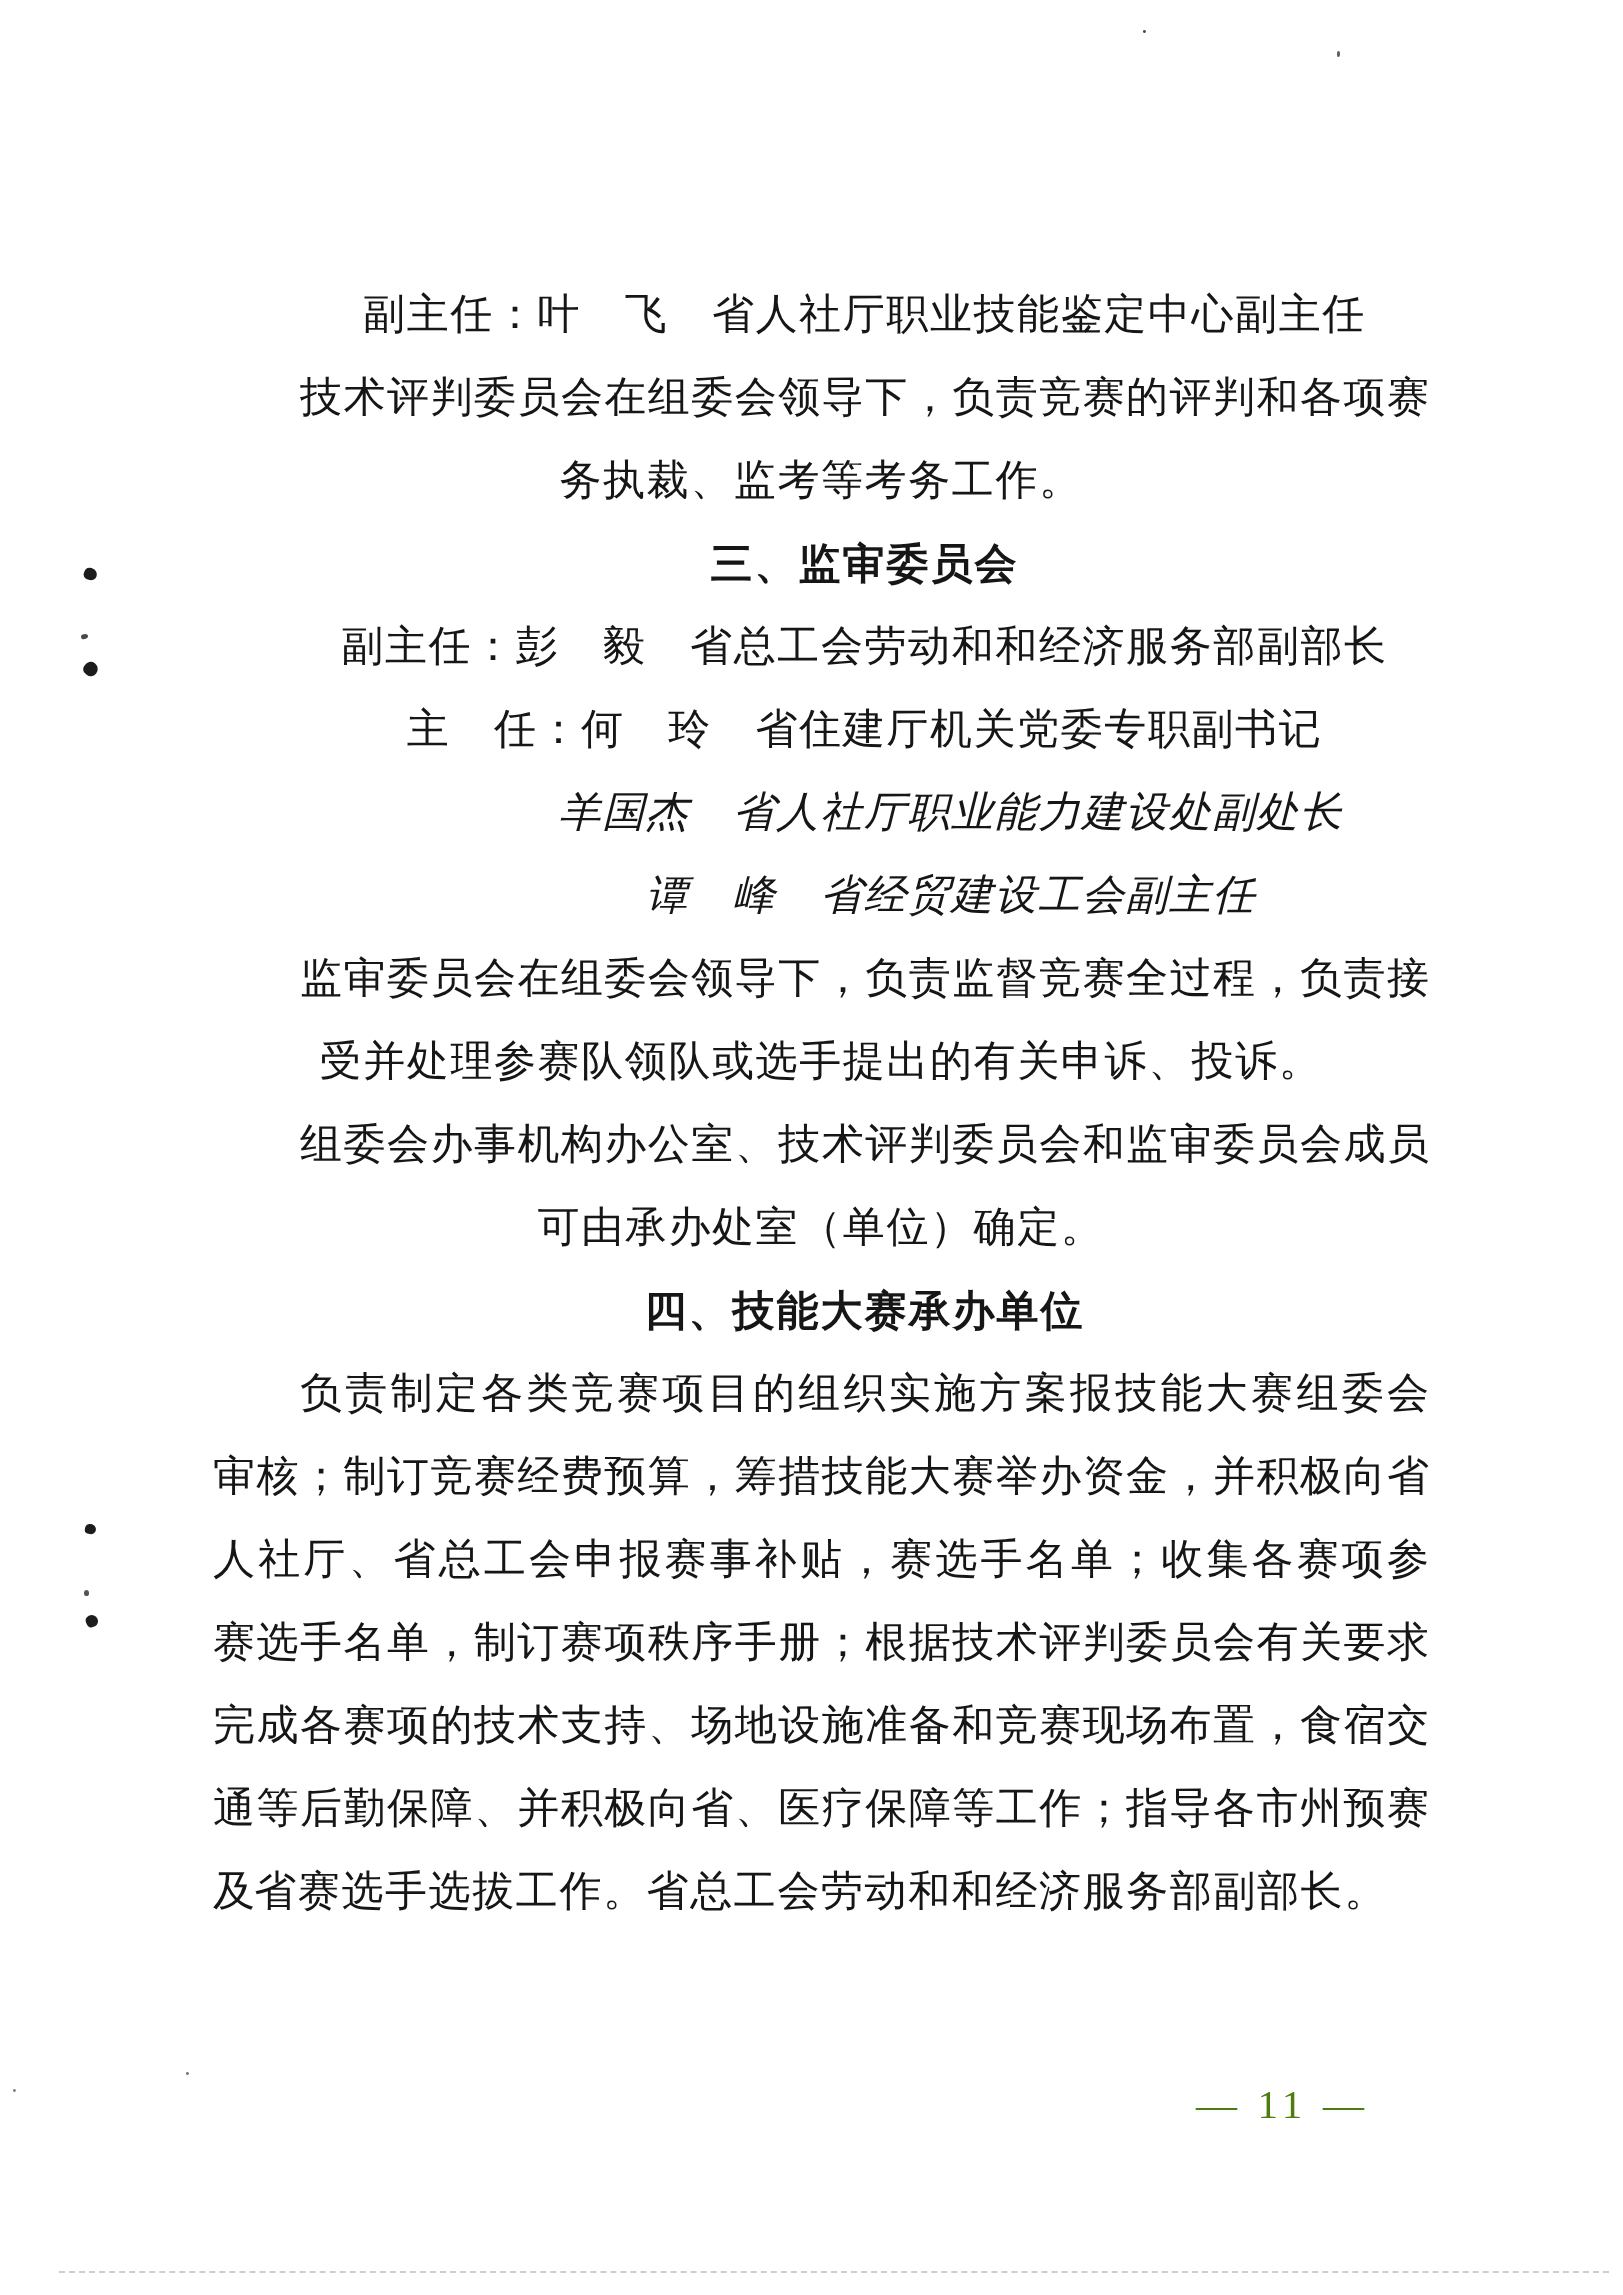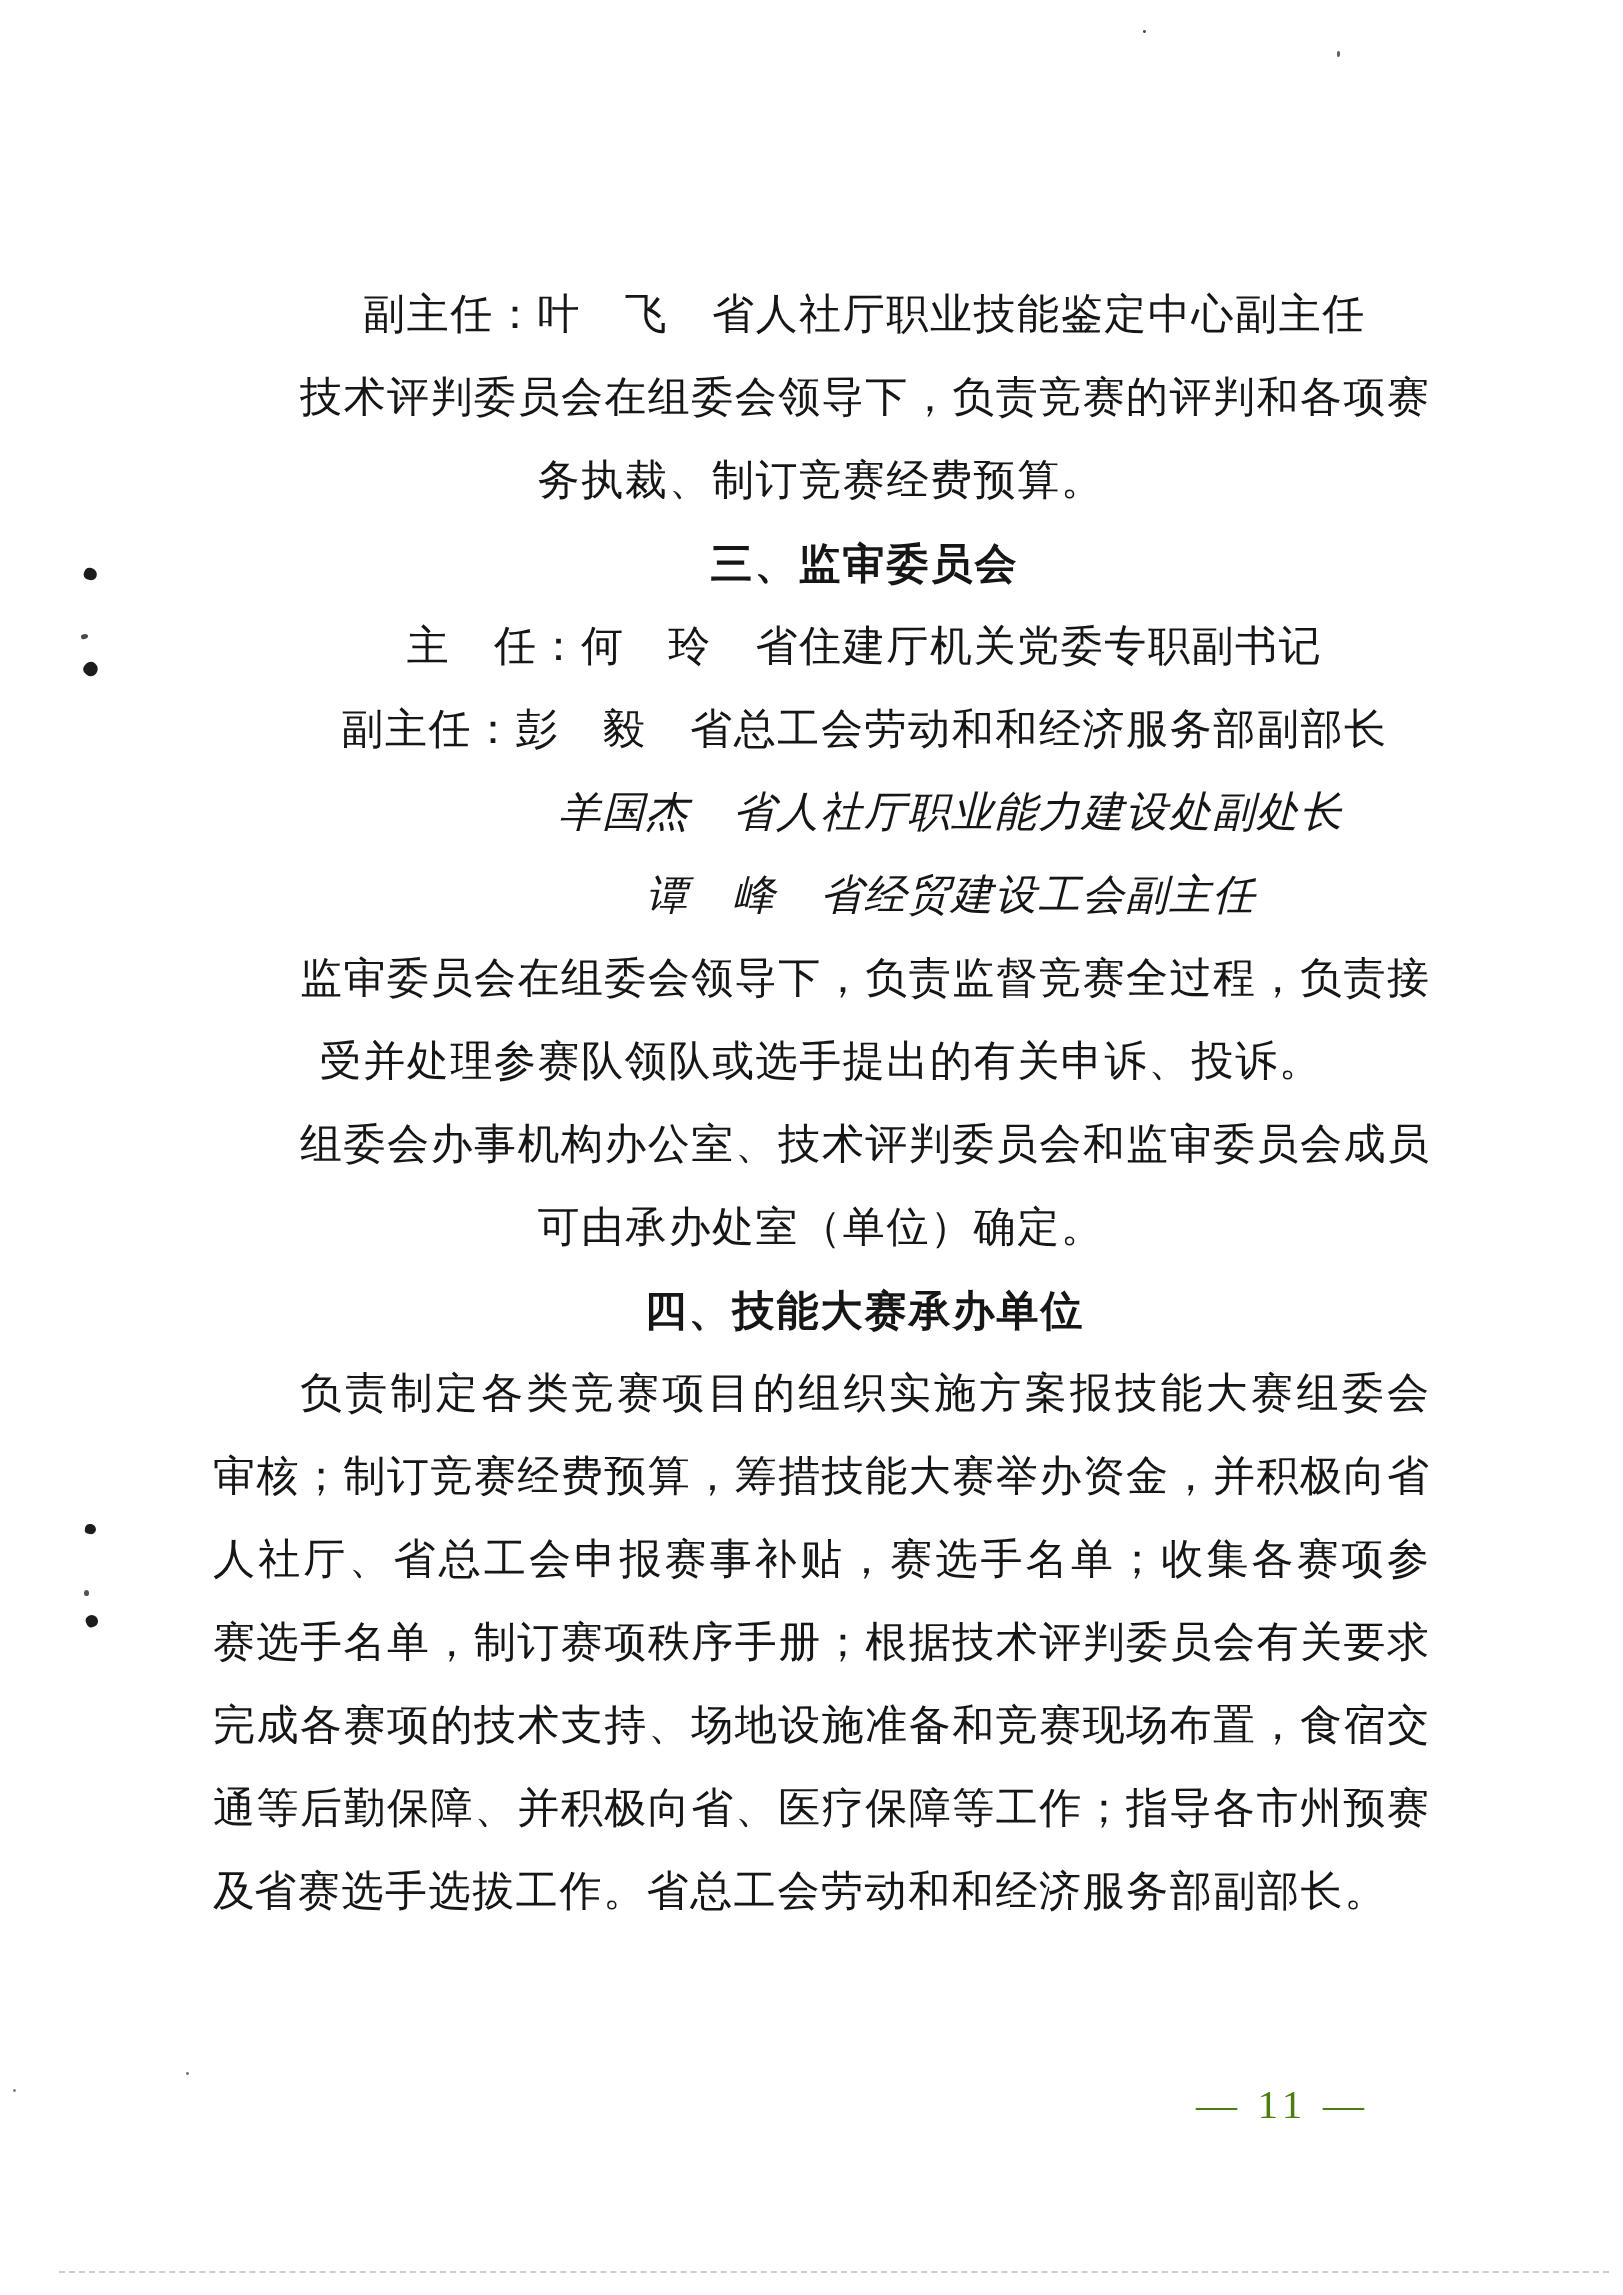--- a/index.html
+++ b/index.html
@@ -63,24 +63,24 @@
   }
 </style>
 </head>
 <body>
 
 <div class="sheet">
 
   <main class="textblock">
     <div class="ln indent">副主任：叶　飞　省人社厅职业技能鉴定中心副主任</div>
     <div class="ln indent just">技术评判委员会在组委会领导下，负责竞赛的评判和各项赛</div>
-    <div class="ln">务执裁、制订竞赛经费预算。</div>
+    <div class="ln">务执裁、监考等考务工作。</div>
     <div class="ln indent heading">三、监审委员会</div>
+    <div class="ln indent">副主任：彭　毅　省总工会劳动和和经济服务部副部长</div>
     <div class="ln indent">主　任：何　玲　省住建厅机关党委专职副书记</div>
-    <div class="ln indent">副主任：彭　毅　省总工会劳动和和经济服务部副部长</div>
     <div class="ln name">羊国杰　省人社厅职业能力建设处副处长</div>
     <div class="ln name">谭　峰　省经贸建设工会副主任</div>
     <div class="ln indent just">监审委员会在组委会领导下，负责监督竞赛全过程，负责接</div>
     <div class="ln">受并处理参赛队领队或选手提出的有关申诉、投诉。</div>
     <div class="ln indent just">组委会办事机构办公室、技术评判委员会和监审委员会成员</div>
     <div class="ln">可由承办处室（单位）确定。</div>
     <div class="ln indent heading">四、技能大赛承办单位</div>
     <div class="ln indent just">负责制定各类竞赛项目的组织实施方案报技能大赛组委会</div>
     <div class="ln just">审核；制订竞赛经费预算，筹措技能大赛举办资金，并积极向省</div>
     <div class="ln just">人社厅、省总工会申报赛事补贴，赛选手名单；收集各赛项参</div>

